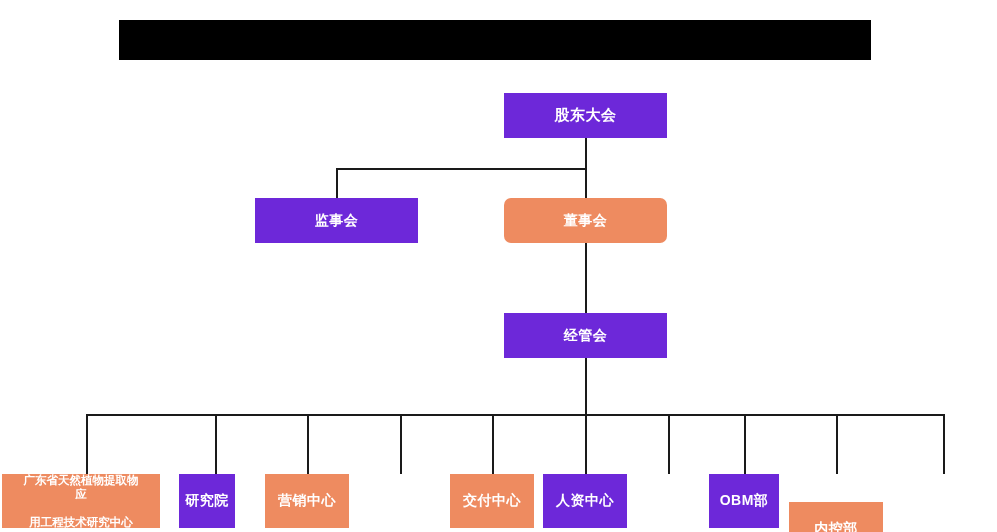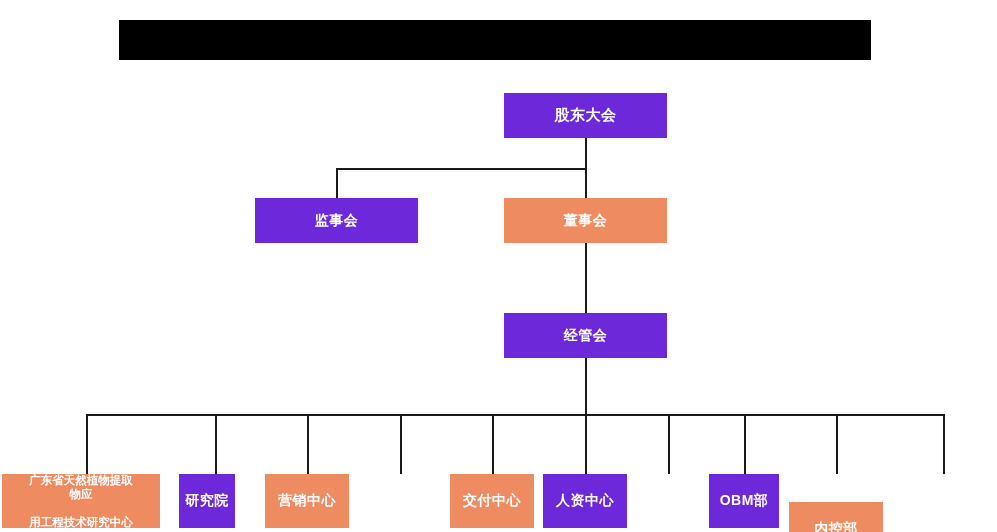--- a/index.html
+++ b/index.html
@@ -58,21 +58,21 @@
     line-height: 1.25;
     letter-spacing: 0.5px;
   }
   .node.dark  { background: #6d28d9; }
   .node.light { background: #EE8B60; }
 
   .node.lvl1 { font-size: 15px; }
   .node.lvl2 { font-size: 14px; }
   .node.lvl3 { font-size: 14px; }
   .node.leaf { font-size: 14px; }
-  .node.leaf.small { font-size: 11.5px; letter-spacing: 0; padding: 0 22px; gap: 13px; }
+  .node.leaf.small { font-size: 11.5px; letter-spacing: 0; padding: 0 16px; gap: 13px; }
 </style>
 </head>
 <body>
 
 <div id="canvas">
 
   <div class="title-banner">
     <span class="banner-text"></span>
   </div>
 
@@ -97,21 +97,21 @@
   <div class="line v-line" style="left:836px; top:414px; height:60px;"></div>
   <div class="line v-line" style="left:943px; top:414px; height:60px;"></div>
 
   <div class="node lvl1 dark" style="left:504px; top:93px; width:163px; height:45px;">
     <span>股东大会</span>
   </div>
 
   <div class="node lvl2 dark" style="left:255px; top:198px; width:163px; height:45px;">
     <span>监事会</span>
   </div>
-  <div class="node lvl2 light" style="left:504px; top:198px; width:163px; height:45px;">
+  <div class="node lvl2 light" style="left:504px; top:198px; width:163px; height:45px;border-radius:7px;">
     <span>董事会</span>
   </div>
 
   <div class="node lvl3 dark" style="left:504px; top:313px; width:163px; height:45px;">
     <span>经管会</span>
   </div>
 
   <div class="node leaf light small" style="left:2px; top:474px; width:158px; height:54px; flex-direction:column;">
     <span>广东省天然植物提取物应</span>
     <span>用工程技术研究中心</span>

